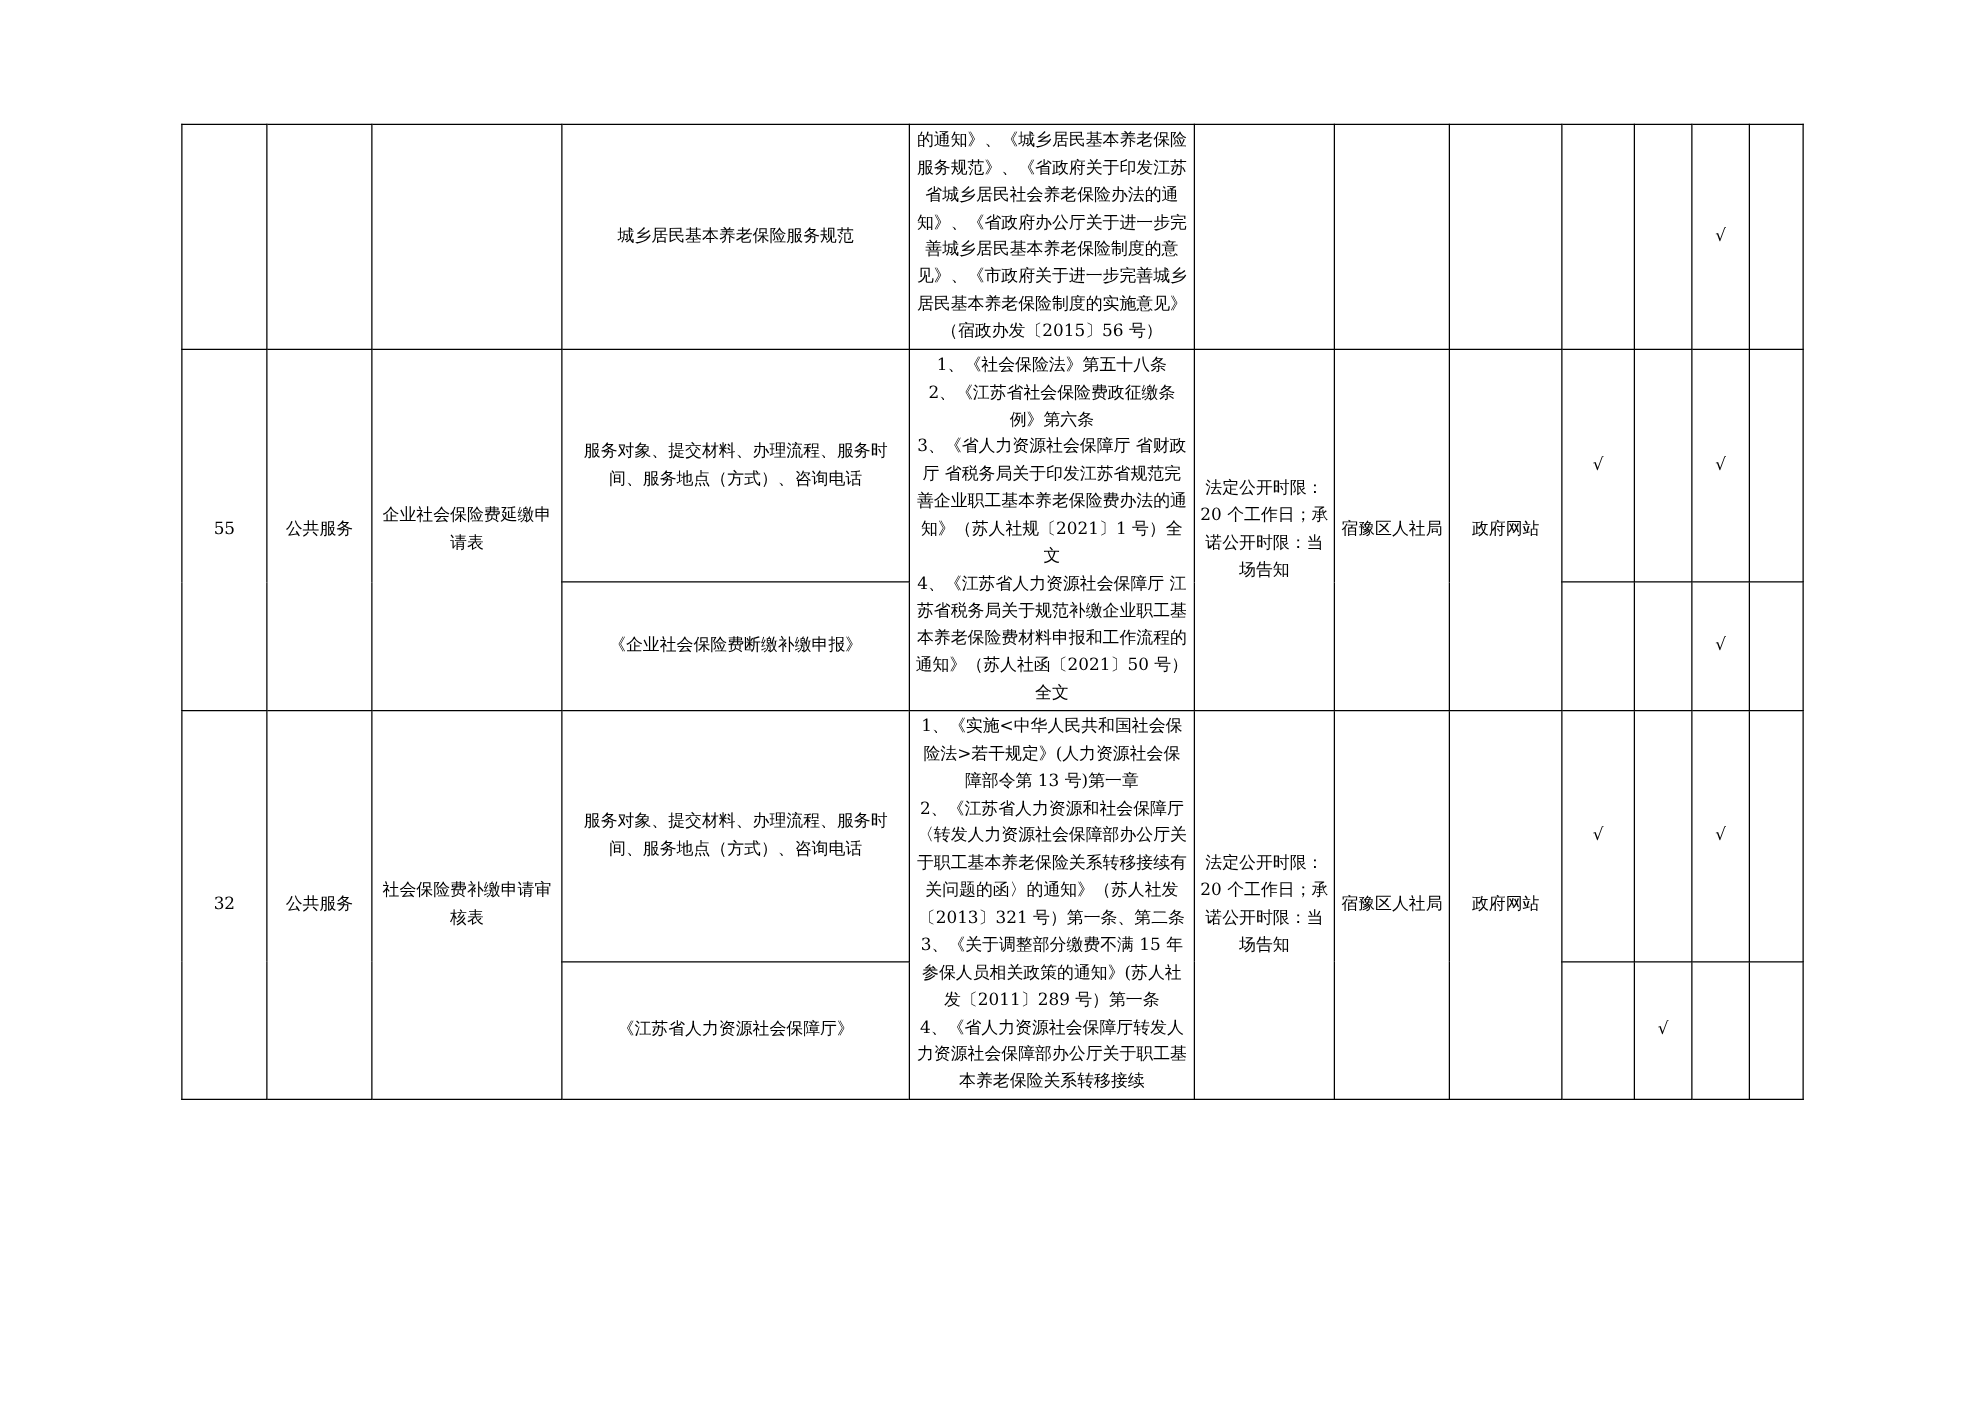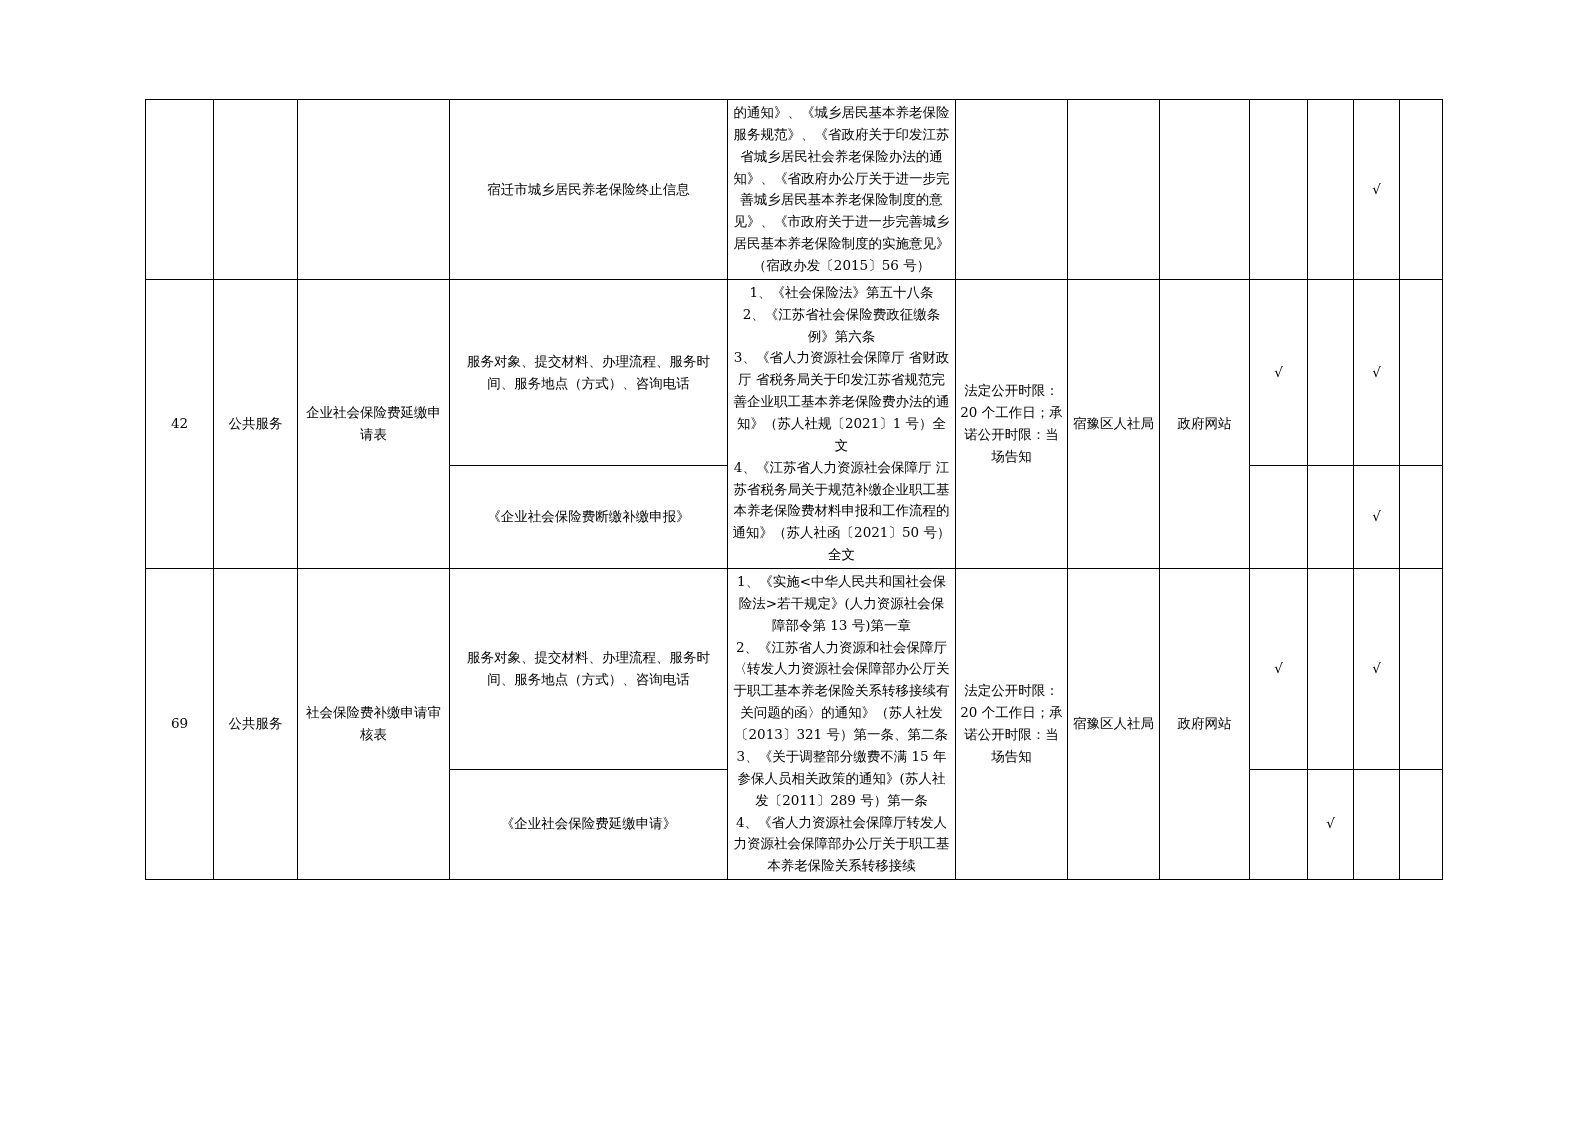--- a/index.html
+++ b/index.html
@@ -90,33 +90,33 @@
         <col class="c-t2">
         <col class="c-t3">
         <col class="c-t4">
     </colgroup>
     <tbody>
 
       <tr>
         <td></td>
         <td></td>
         <td class="cell-name"></td>
-        <td class="cell-content">宿迁市城乡居民养老保险终止信息</td>
+        <td class="cell-content">城乡居民基本养老保险服务规范</td>
         <td class="cell-policy">的通知》、《城乡居民基本养老保险服务规范》、《省政府关于印发江苏省城乡居民社会养老保险办法的通知》、《省政府办公厅关于进一步完善城乡居民基本养老保险制度的意见》、《市政府关于进一步完善城乡居民基本养老保险制度的实施意见》（宿政办发〔2015〕56 号）</td>
         <td class="cell-time"></td>
         <td></td>
         <td></td>
         <td class="cell-tick"></td>
         <td class="cell-tick"></td>
         <td class="cell-tick">√</td>
         <td class="cell-tick"></td>
       </tr>
 
       <tr>
-        <td rowspan="2">42</td>
+        <td rowspan="2">55</td>
         <td rowspan="2">公共服务</td>
         <td rowspan="2" class="cell-name">企业社会保险费延缴申请表</td>
         <td class="cell-content">服务对象、提交材料、办理流程、服务时间、服务地点（方式）、咨询电话</td>
         <td rowspan="2" class="cell-policy">1、《社会保险法》第五十八条<br>2、《江苏省社会保险费政征缴条例》第六条<br>3、《省人力资源社会保障厅 省财政厅 省税务局关于印发江苏省规范完善企业职工基本养老保险费办法的通知》（苏人社规〔2021〕1 号）全文<br>4、《江苏省人力资源社会保障厅 江苏省税务局关于规范补缴企业职工基本养老保险费材料申报和工作流程的通知》（苏人社函〔2021〕50 号）全文</td>
         <td rowspan="2" class="cell-time">法定公开时限：20 个工作日；承诺公开时限：当场告知</td>
         <td rowspan="2">宿豫区人社局</td>
         <td rowspan="2">政府网站</td>
         <td class="cell-tick">√</td>
         <td class="cell-tick"></td>
         <td class="cell-tick">√</td>
@@ -124,35 +124,35 @@
       </tr>
       <tr>
         <td class="cell-content">《企业社会保险费断缴补缴申报》</td>
         <td class="cell-tick"></td>
         <td class="cell-tick"></td>
         <td class="cell-tick">√</td>
         <td class="cell-tick"></td>
       </tr>
 
       <tr>
-        <td rowspan="2">69</td>
+        <td rowspan="2">32</td>
         <td rowspan="2">公共服务</td>
         <td rowspan="2" class="cell-name">社会保险费补缴申请审核表</td>
         <td class="cell-content">服务对象、提交材料、办理流程、服务时间、服务地点（方式）、咨询电话</td>
         <td rowspan="2" class="cell-policy">1、《实施&lt;中华人民共和国社会保险法&gt;若干规定》(人力资源社会保障部令第 13 号)第一章<br>2、《江苏省人力资源和社会保障厅〈转发人力资源社会保障部办公厅关于职工基本养老保险关系转移接续有关问题的函〉的通知》（苏人社发〔2013〕321 号）第一条、第二条<br>3、《关于调整部分缴费不满 15 年参保人员相关政策的通知》(苏人社发〔2011〕289 号）第一条<br>4、《省人力资源社会保障厅转发人力资源社会保障部办公厅关于职工基本养老保险关系转移接续</td>
         <td rowspan="2" class="cell-time">法定公开时限：20 个工作日；承诺公开时限：当场告知</td>
         <td rowspan="2">宿豫区人社局</td>
         <td rowspan="2">政府网站</td>
         <td class="cell-tick">√</td>
         <td class="cell-tick"></td>
         <td class="cell-tick">√</td>
         <td class="cell-tick"></td>
       </tr>
       <tr>
-        <td class="cell-content">《企业社会保险费延缴申请》</td>
+        <td class="cell-content">《江苏省人力资源社会保障厅》</td>
         <td class="cell-tick"></td>
         <td class="cell-tick">√</td>
         <td class="cell-tick"></td>
         <td class="cell-tick"></td>
       </tr>
     </tbody>
   </table>
 </div>
 
 </body></html>

